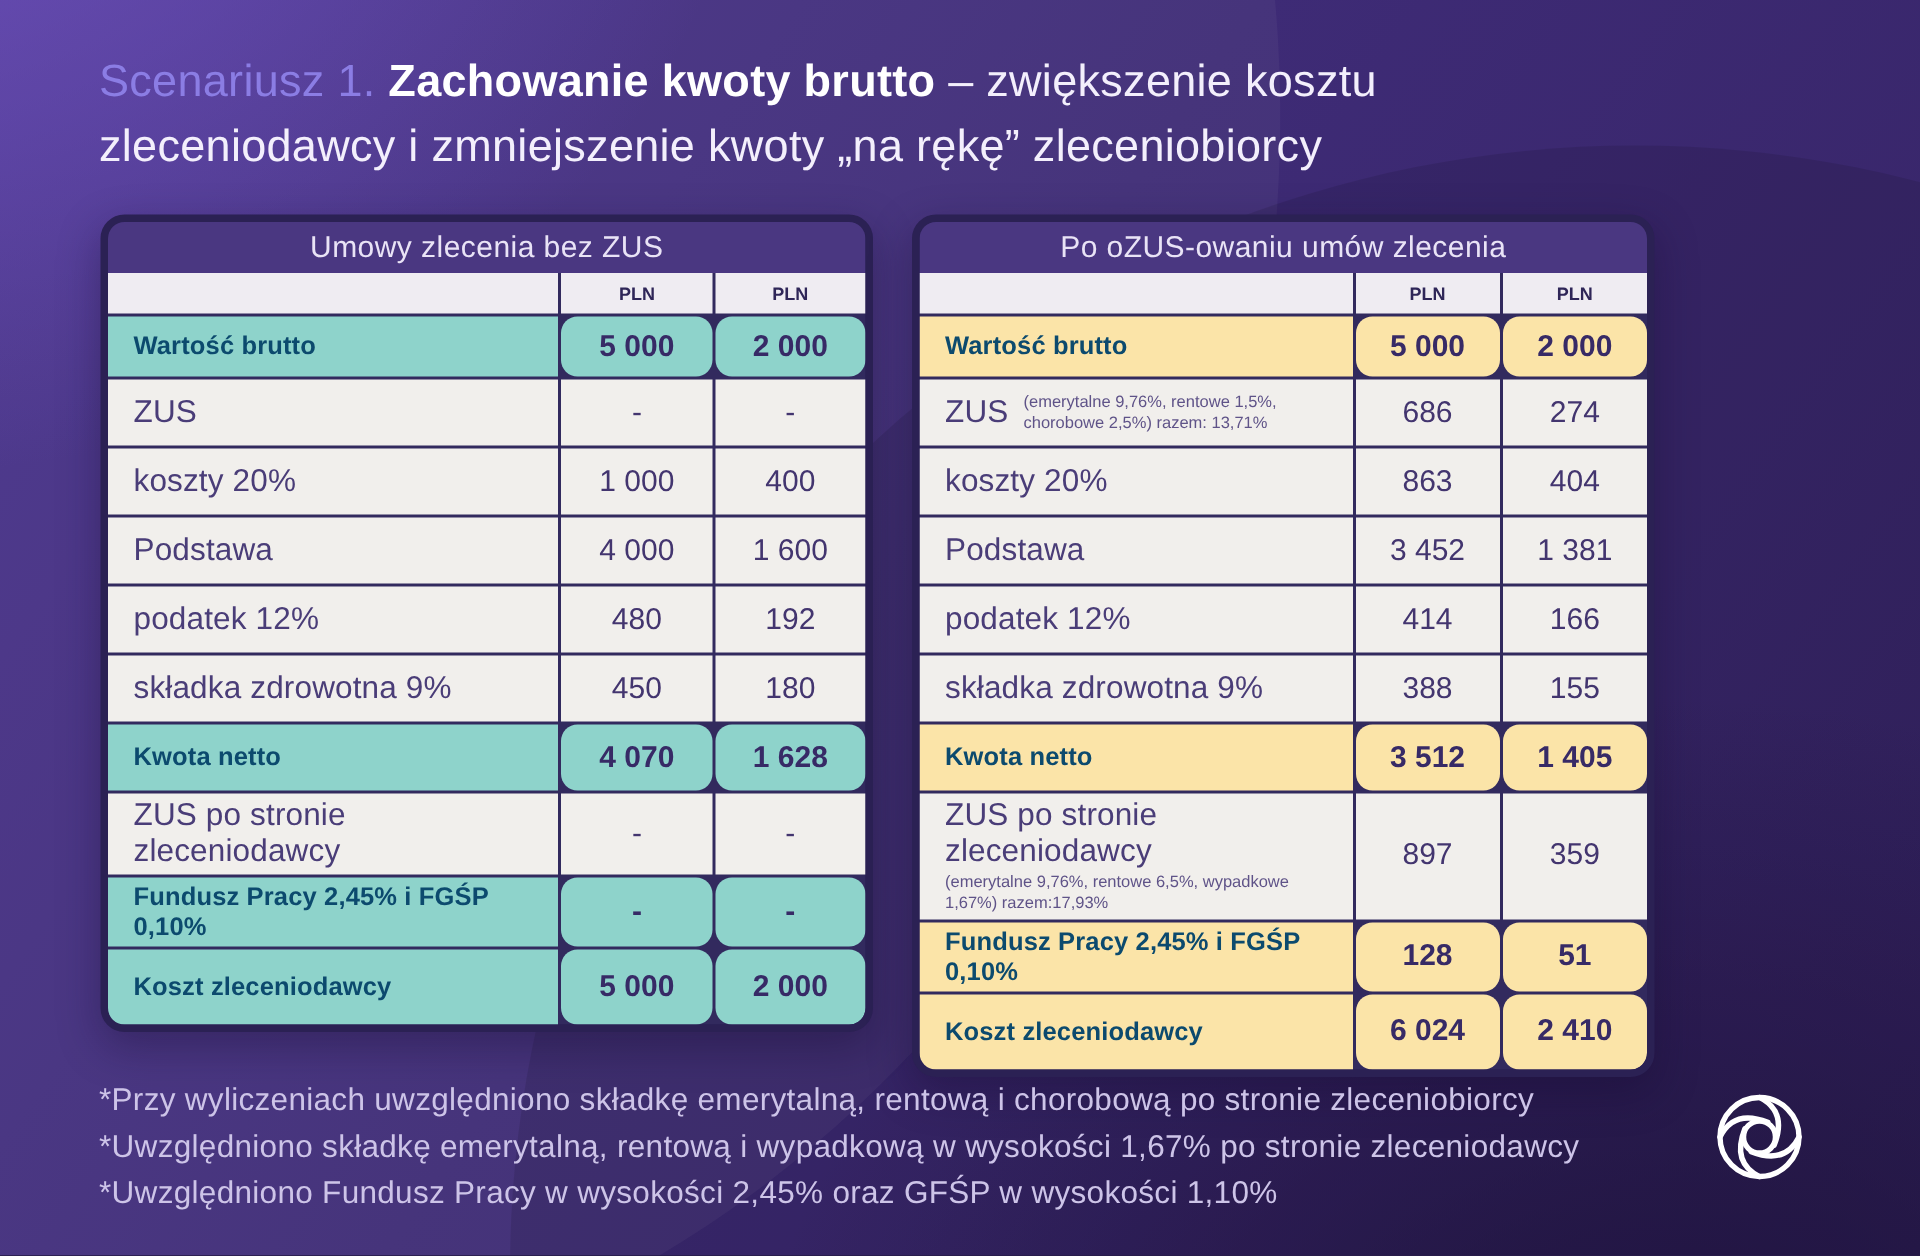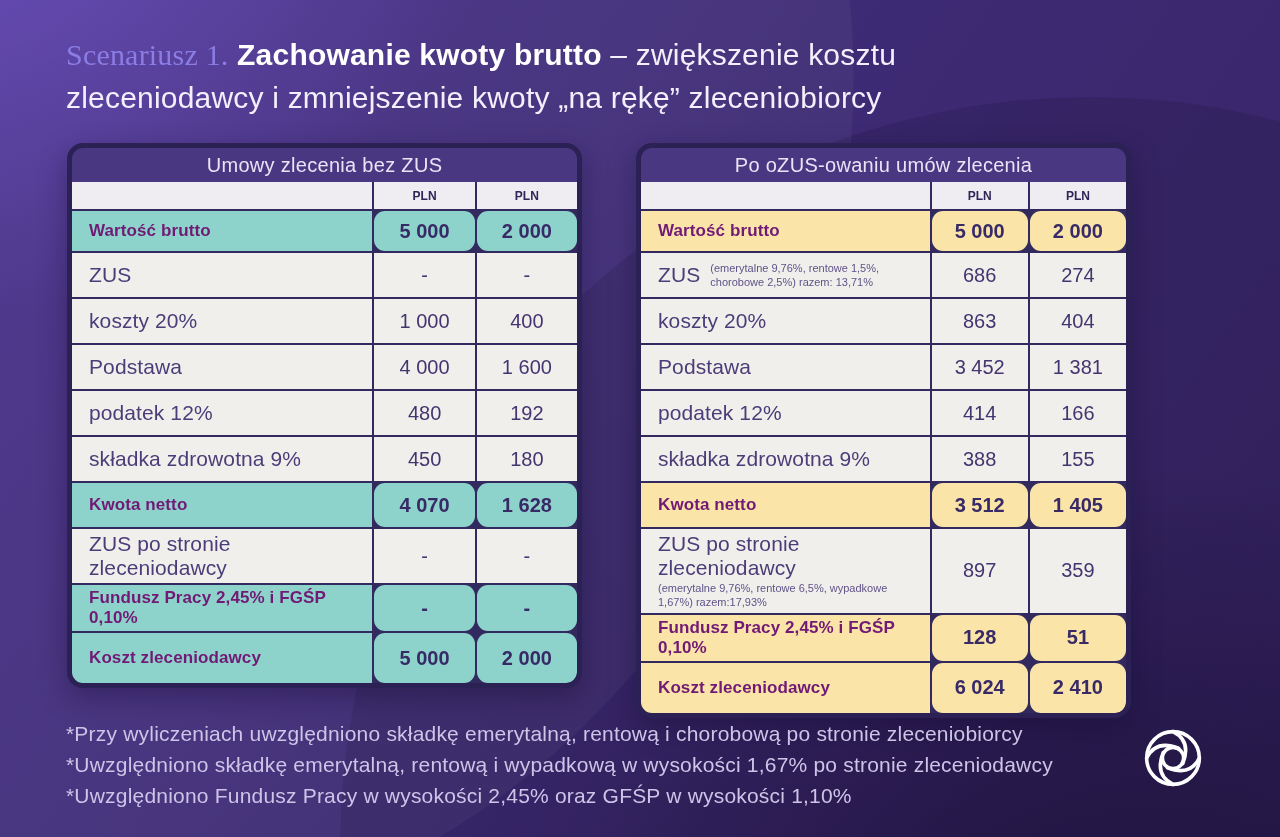--- a/index.html
+++ b/index.html
@@ -11,47 +11,47 @@
       radial-gradient(1050px 850px at -6% -18%, rgba(104,74,190,.9) 0%, rgba(104,74,190,0) 55%),
       linear-gradient(125deg,#49338c 0%,#3e2b76 45%,#352363 100%);
   }
   .bg-blob{position:absolute;border-radius:50%;pointer-events:none;}
   .blob-light{left:-460px;top:-620px;width:1300px;height:1560px;background:rgba(255,255,255,0.045);transform:rotate(18deg);}
   .blob-dark{right:-560px;bottom:-760px;width:1500px;height:1500px;background:rgba(0,0,0,0.10);}
   .title{
     position:absolute;left:66px;top:34px;width:1015px;margin:0;
     font-size:30px;line-height:1.43;font-weight:400;color:#f3effc;letter-spacing:.2px;
   }
-  .t-scenario{color:#8b7de4;font-family:Liberation Serif, serif;}
+  .t-scenario{color:#8b7de4;}
   .t-bold{color:#ffffff;font-weight:700;}
   .card{
     position:absolute;top:143px;box-sizing:border-box;
     border:5px solid #2b2154;border-radius:16px;overflow:hidden;background:#2b2154;
     box-shadow:0 10px 28px rgba(20,10,45,.35);
   }
   .card-left{left:67px;width:515px;}
-  .card-right{left:636px;width:495px;}
+  .card-right{left:608px;width:495px;}
   .card-title{
     height:34px;display:flex;align-items:center;justify-content:center;
     background:#4a3781;color:#e9e3f6;font-size:20px;letter-spacing:.3px;
   }
   .grid{
     display:grid;grid-template-columns:59.5% 1fr 1fr;gap:2px;
     background:#322a5e;
   }
   .cell{background:#f1efec;display:flex;align-items:center;min-height:44px;box-sizing:border-box;}
   .head-cell{background:#efecf2;min-height:27px;justify-content:center;color:#2f2658;font-weight:700;font-size:12px;}
   .label-cell{padding:3px 10px 3px 17px;}
   .val-cell{justify-content:center;font-size:20px;color:#43356f;}
   .hl .lbl, .hl.val-cell{font-weight:700;}
   .hl.val-cell{color:#372a66;font-size:20px;border-radius:11px;}
   .theme-teal.hl{background:#8ed3cb;}
   .theme-gold.hl{background:#fbe4a8;}
   .lbl{font-size:21px;color:#4a3d78;letter-spacing:.1px;}
-  .hl .lbl{font-size:17px;color:#701a75;}
+  .hl .lbl{font-size:17px;color:#0c4a6e;}
   .sub{font-size:11px;line-height:1.3;color:#5f5388;}
   .sub-side .sub{margin-left:10px;width:220px;}
   .sub-below{flex-direction:column;align-items:flex-start;justify-content:center;}
   .sub-below .sub{margin-top:1px;}
   .r0{min-height:40px;}
   .r7{min-height:54px;}
   .r9{min-height:50px;}
   .notes{position:absolute;left:66px;top:718px;}
   .note{font-size:21px;line-height:1.48;color:#cdc4e8;letter-spacing:.2px;}
   .logo{position:absolute;left:1139px;top:724px;width:68px;height:68px;}

